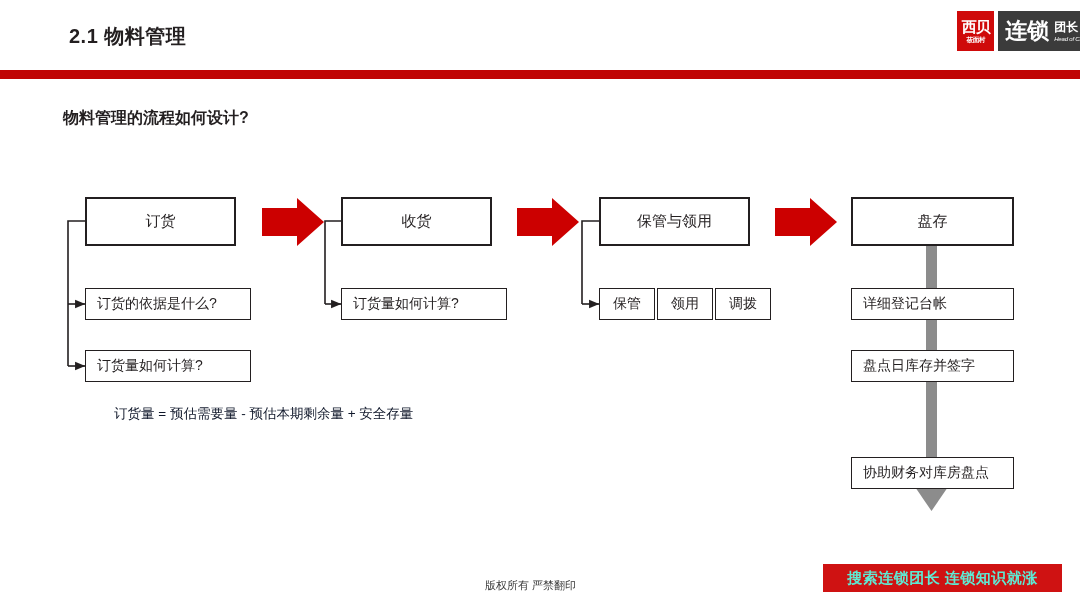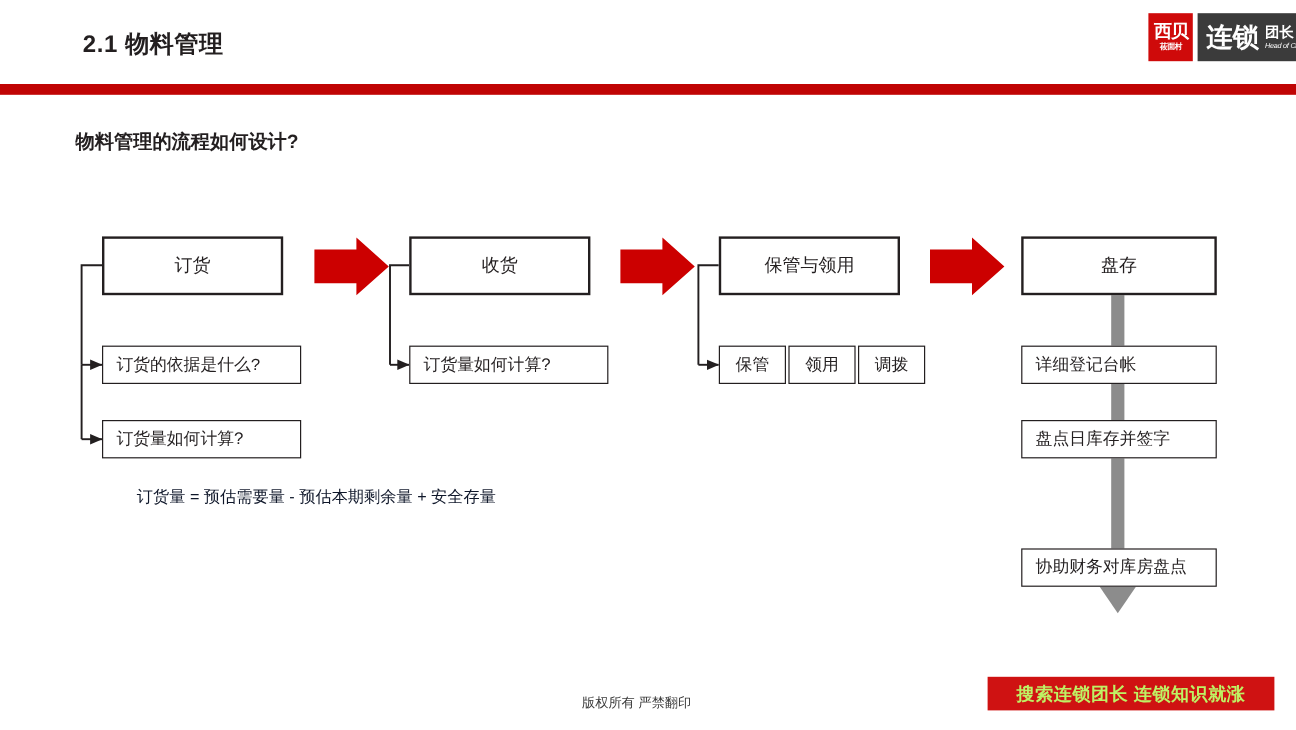--- a/index.html
+++ b/index.html
@@ -65,21 +65,21 @@
     font-size:13.5px;color:#0f172a;white-space:nowrap;margin-left:30px;
   }
 
   
   .copyright{
     position:absolute;left:485px;top:578px;
     font-size:11px;color:#3a3a3a;white-space:nowrap;
   }
   .promo{
     position:absolute;left:823px;top:564px;width:239px;height:28px;
-    background:#cf1212;color:#bef264;
+    background:#cf1212;color:#5eead4;
     display:flex;align-items:center;justify-content:center;
     font-size:15px;font-weight:bold;letter-spacing:.5px;white-space:nowrap;
   }
 </style>
 </head>
 <body>
 
 <div class="slide">
 
   <div class="header">

